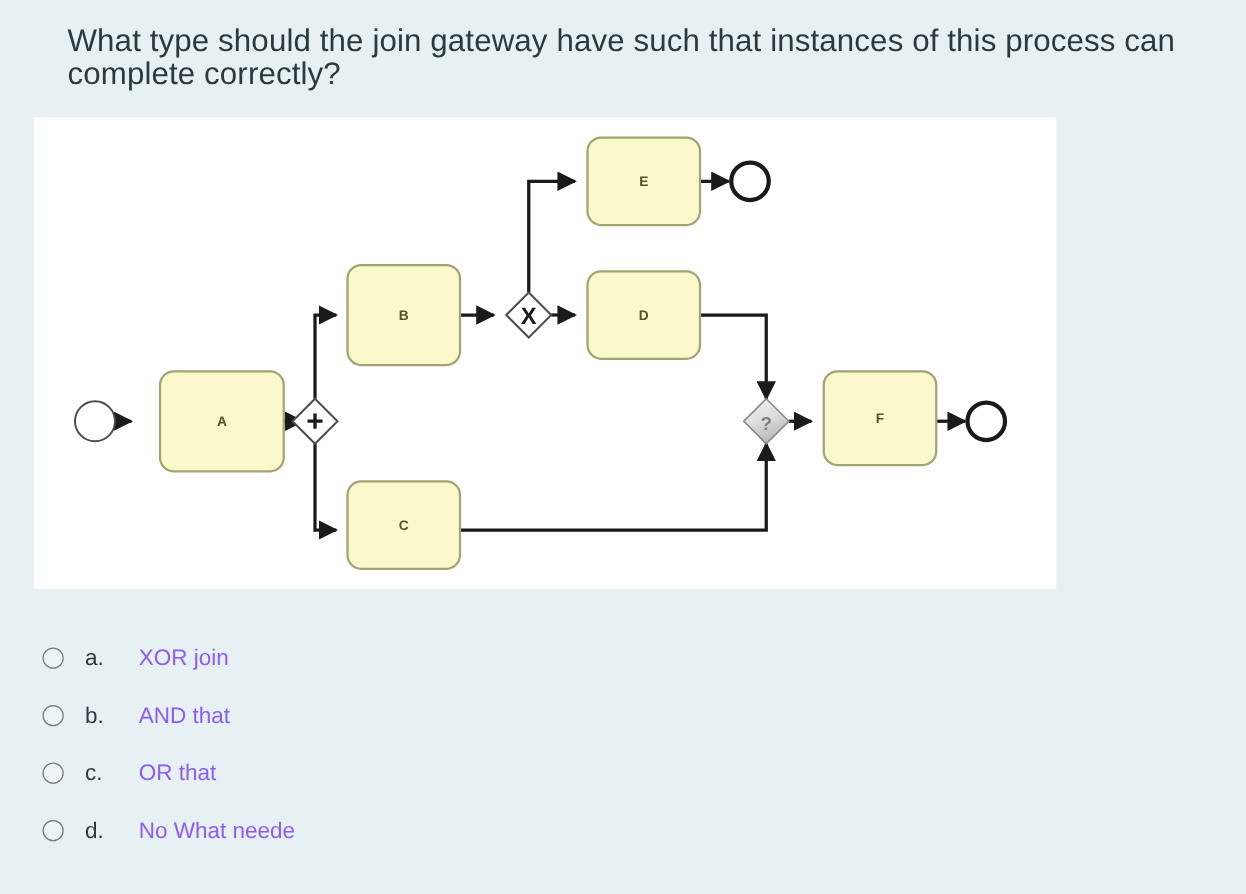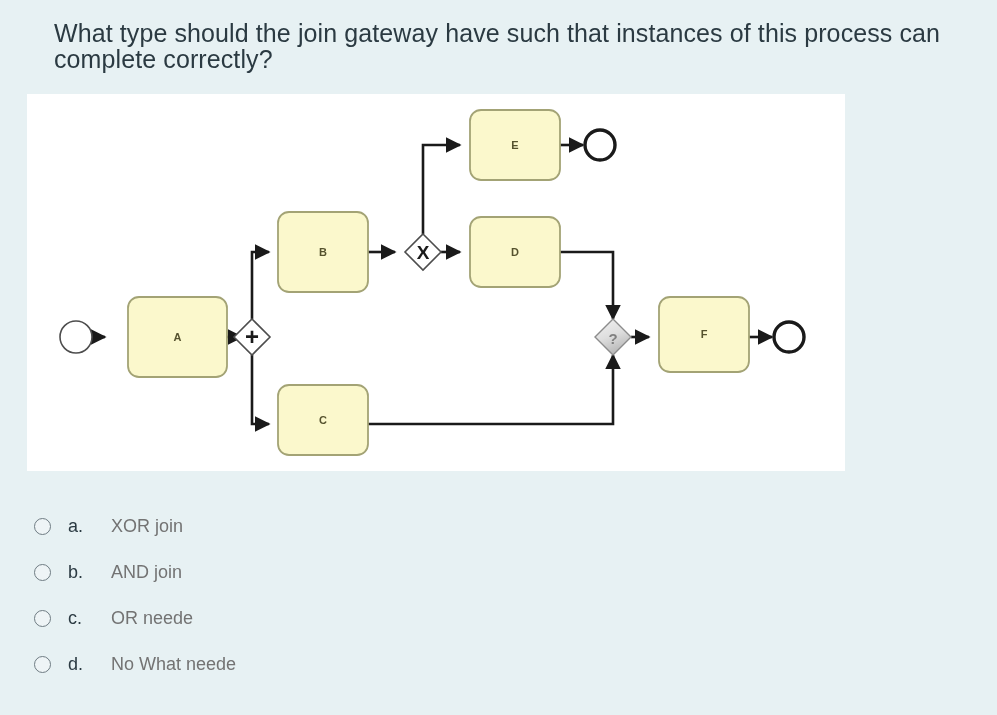--- a/index.html
+++ b/index.html
@@ -65,21 +65,21 @@
     flex: 0 0 auto;
   }
   .option-letter {
     width: 40px;
     margin-left: 17px;
     font-size: 18px;
     color: #2b3a42;
   }
   .option-label {
     font-size: 18px;
-    color: #737373;
+    color: #8b5cf6;
     margin-left: 3px;
   }
 </style>
 </head>
 <body>
 
 <div class="question-text">What type should the join gateway have such that instances of this process can complete correctly?</div>
 
 <div class="diagram-panel">
   <svg class="diagram-svg" viewBox="0 0 818 377">
@@ -178,27 +178,27 @@
 
   <div class="option-row">
     <span class="radio"></span>
     <span class="option-letter">a.</span>
     <span class="option-label">XOR join</span>
   </div>
 
   <div class="option-row">
     <span class="radio"></span>
     <span class="option-letter">b.</span>
-    <span class="option-label">AND join</span>
+    <span class="option-label">AND that</span>
   </div>
 
   <div class="option-row">
     <span class="radio"></span>
     <span class="option-letter">c.</span>
-    <span class="option-label">OR neede</span>
+    <span class="option-label">OR that</span>
   </div>
 
   <div class="option-row">
     <span class="radio"></span>
     <span class="option-letter">d.</span>
     <span class="option-label">No What neede</span>
   </div>
 
 </div>
 

